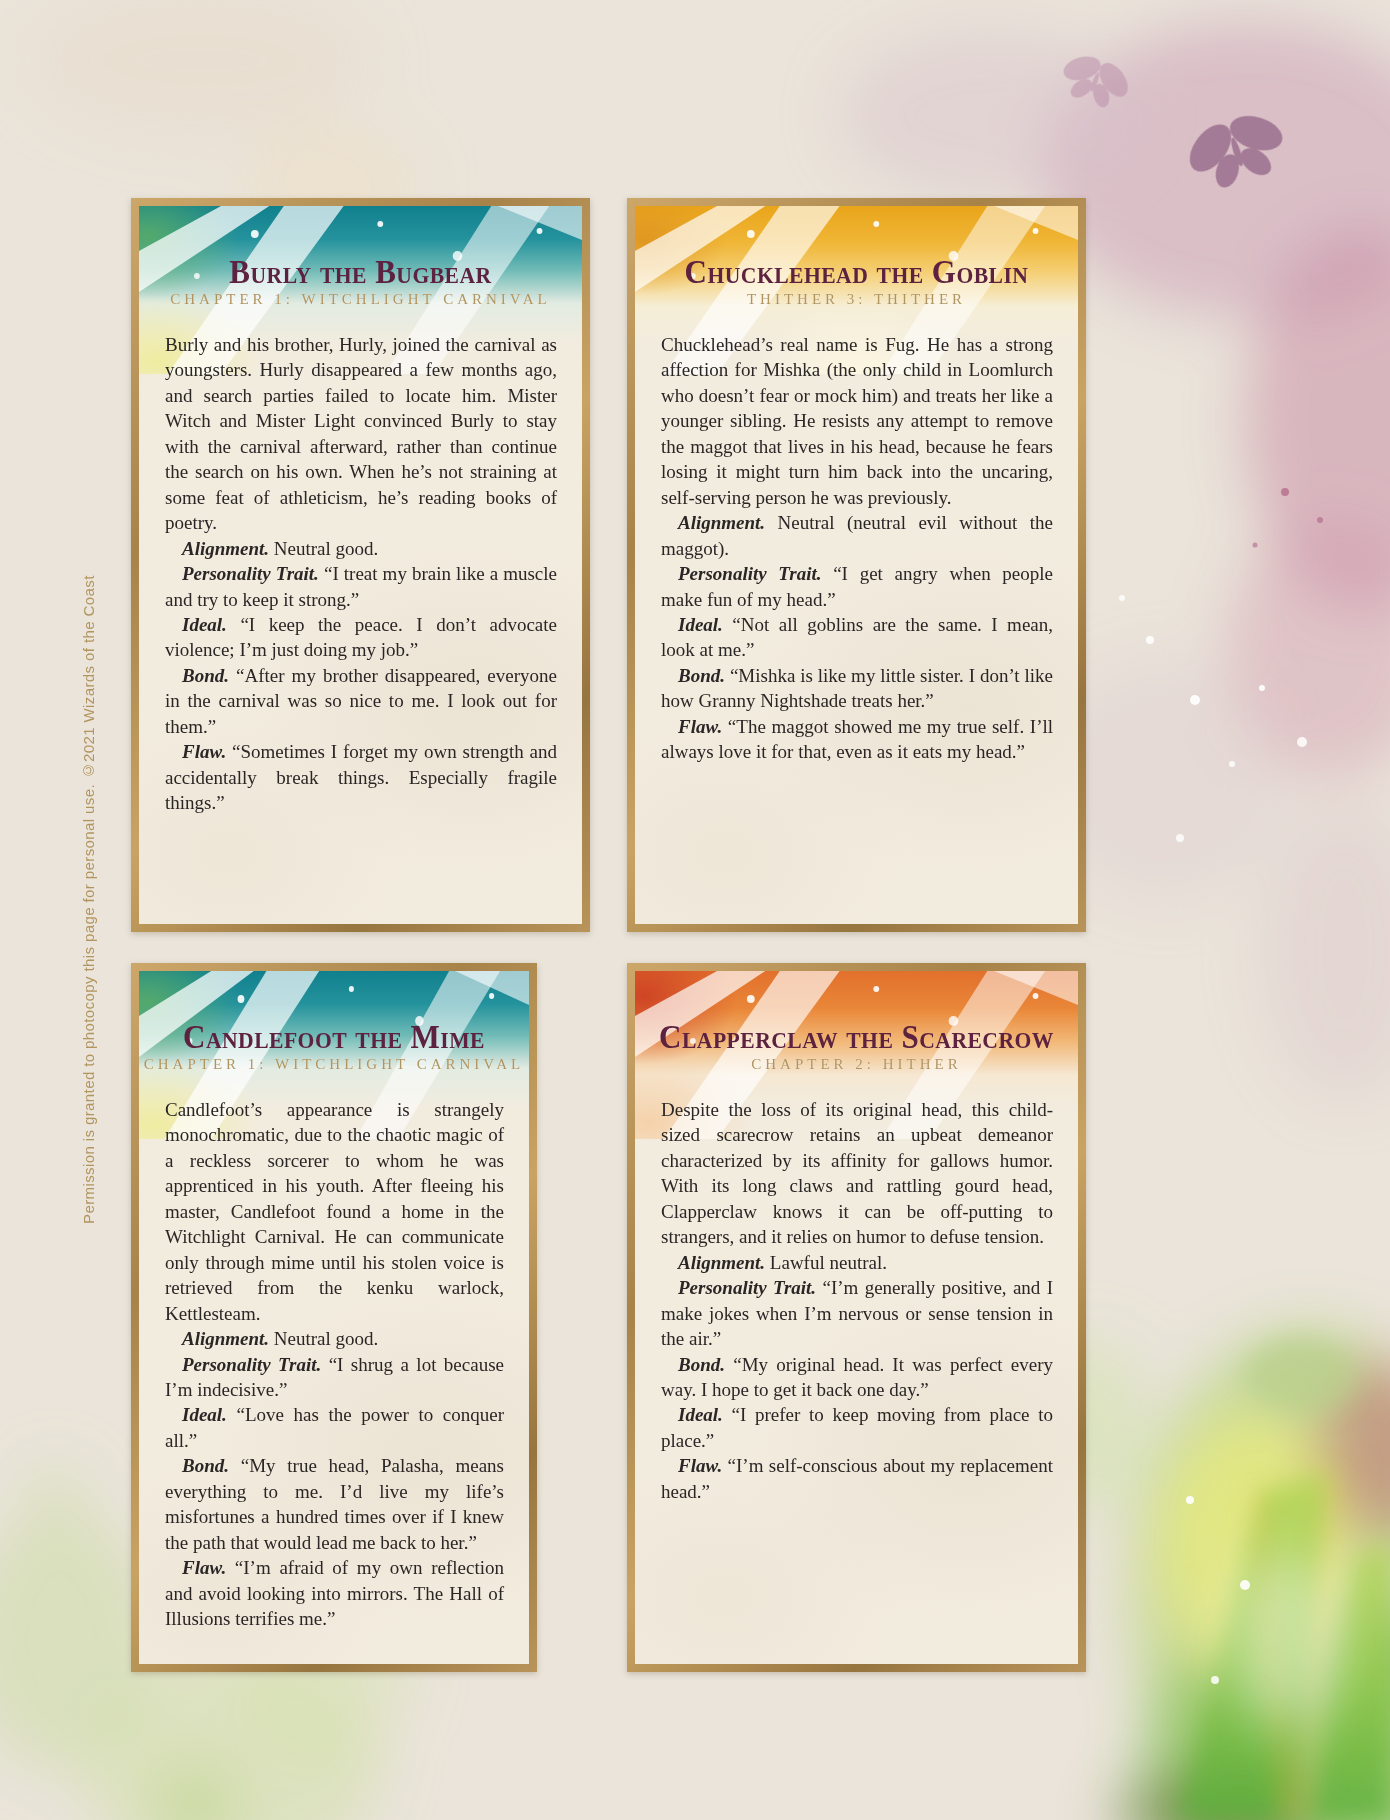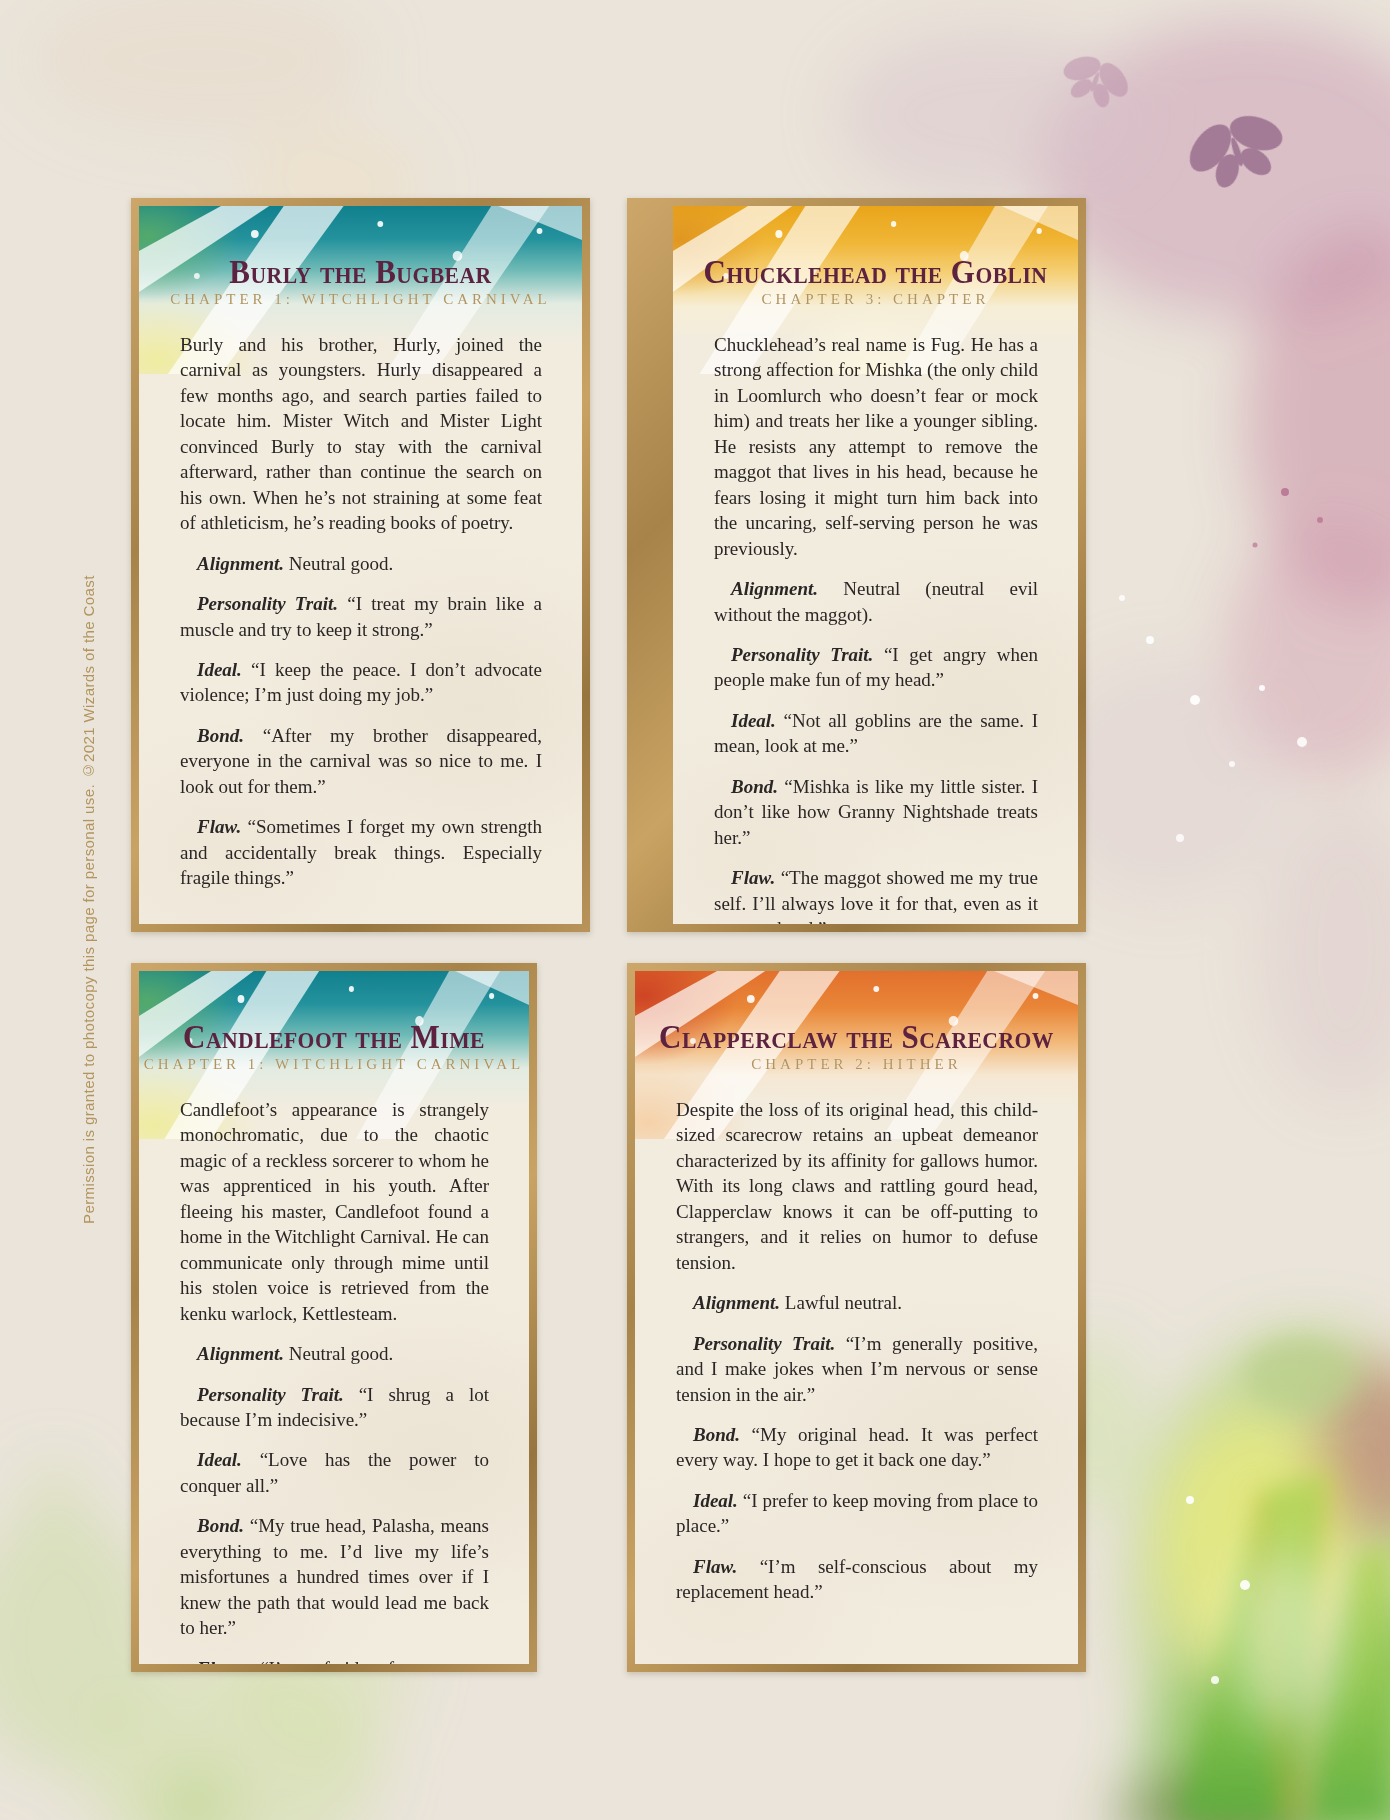--- a/index.html
+++ b/index.html
@@ -53,21 +53,21 @@
   .card-chapter{
     text-align:center;
     font-size:15px;letter-spacing:4px;color:#b0945f;
     text-shadow:0 0 1px rgba(255,255,255,.6);
   }
   .card-body{
     position:relative;z-index:3;margin:24px 25px 0 26px;
     font-size:19px;line-height:1.34;color:#2b2626;
     text-align:justify;
   }
-  .card-body p{margin:15px;}
+  .card-body p{margin:0;}
   .card-body p.trait{text-indent:17px;}
   .trait-label{font-weight:bold;font-style:italic;}
   
   .copyright{
     position:absolute;z-index:2;left:80px;top:495px;height:810px;width:26px;
     writing-mode:vertical-rl;transform:rotate(180deg);
     font-family:"Liberation Sans",sans-serif;font-size:15px;letter-spacing:.4px;
     color:#b2955e;text-align:center;
   }
 </style>
@@ -186,38 +186,38 @@
         <p>Burly and his brother, Hurly, joined the carnival as youngsters. Hurly disappeared a few months ago, and search parties failed to locate him. Mister Witch and Mister Light convinced Burly to stay with the carnival afterward, rather than continue the search on his own. When he’s not straining at some feat of athleticism, he’s reading books of poetry.</p>
         <p class="trait"><span class="trait-label">Alignment.</span> <span>Neutral good.</span></p>
         <p class="trait"><span class="trait-label">Personality Trait.</span> <span>“I treat my brain like a muscle and try to keep it strong.”</span></p>
         <p class="trait"><span class="trait-label">Ideal.</span> <span>“I keep the peace. I don’t advocate violence; I’m just doing my job.”</span></p>
         <p class="trait"><span class="trait-label">Bond.</span> <span>“After my brother disappeared, everyone in the carnival was so nice to me. I look out for them.”</span></p>
         <p class="trait"><span class="trait-label">Flaw.</span> <span>“Sometimes I forget my own strength and accidentally break things. Especially fragile things.”</span></p>
       </div>
     </div>
   </div>
 
-  <div class="card" style="left:627px;top:198px;width:459px;height:734px;padding-left:46px;">
+  <div class="card" style="left:627px;top:198px;width:459px;height:734px;">
     <div class="card-inner">
       <div class="card-art art-gold">
         <svg class="art-branches" viewBox="0 0 459 168" preserveAspectRatio="none">
           <polygon points="30,168 150,0 212,0 85,168" fill="#ffffff" opacity=".65"></polygon>
           <polygon points="255,168 365,0 425,0 305,168" fill="#ffffff" opacity=".5"></polygon>
           <polygon points="0,45 85,0 135,0 0,86" fill="#ffffff" opacity=".7"></polygon>
           <polygon points="459,34 372,0 459,0" fill="#ffffff" opacity=".55"></polygon>
           <circle cx="120" cy="28" r="4" fill="#fff" opacity=".9"></circle>
             <circle cx="250" cy="18" r="3" fill="#fff" opacity=".9"></circle>
           <circle cx="330" cy="50" r="5" fill="#fff" opacity=".8"></circle>
             <circle cx="415" cy="25" r="3" fill="#fff" opacity=".9"></circle>
           <circle cx="60" cy="70" r="3" fill="#fff" opacity=".8"></circle>
         </svg>
       </div>
       <div class="card-head">
         <h2 class="card-title">Chucklehead the Goblin</h2>
-        <div class="card-chapter">CHAPTER 3: CHAPTER</div>
+        <div class="card-chapter">THITHER 3: THITHER</div>
       </div>
       <div class="card-body">
         <p>Chucklehead’s real name is Fug. He has a strong affection for Mishka (the only child in Loomlurch who doesn’t fear or mock him) and treats her like a younger sibling. He resists any attempt to remove the maggot that lives in his head, because he fears losing it might turn him back into the uncaring, self-serving person he was previously.</p>
         <p class="trait"><span class="trait-label">Alignment.</span> <span>Neutral (neutral evil without the maggot).</span></p>
         <p class="trait"><span class="trait-label">Personality Trait.</span> <span>“I get angry when people make fun of my head.”</span></p>
         <p class="trait"><span class="trait-label">Ideal.</span> <span>“Not all goblins are the same. I mean, look at me.”</span></p>
         <p class="trait"><span class="trait-label">Bond.</span> <span>“Mishka is like my little sister. I don’t like how Granny Nightshade treats her.”</span></p>
         <p class="trait"><span class="trait-label">Flaw.</span> <span>“The maggot showed me my true self. I’ll always love it for that, even as it eats my head.”</span></p>
       </div>
     </div>

